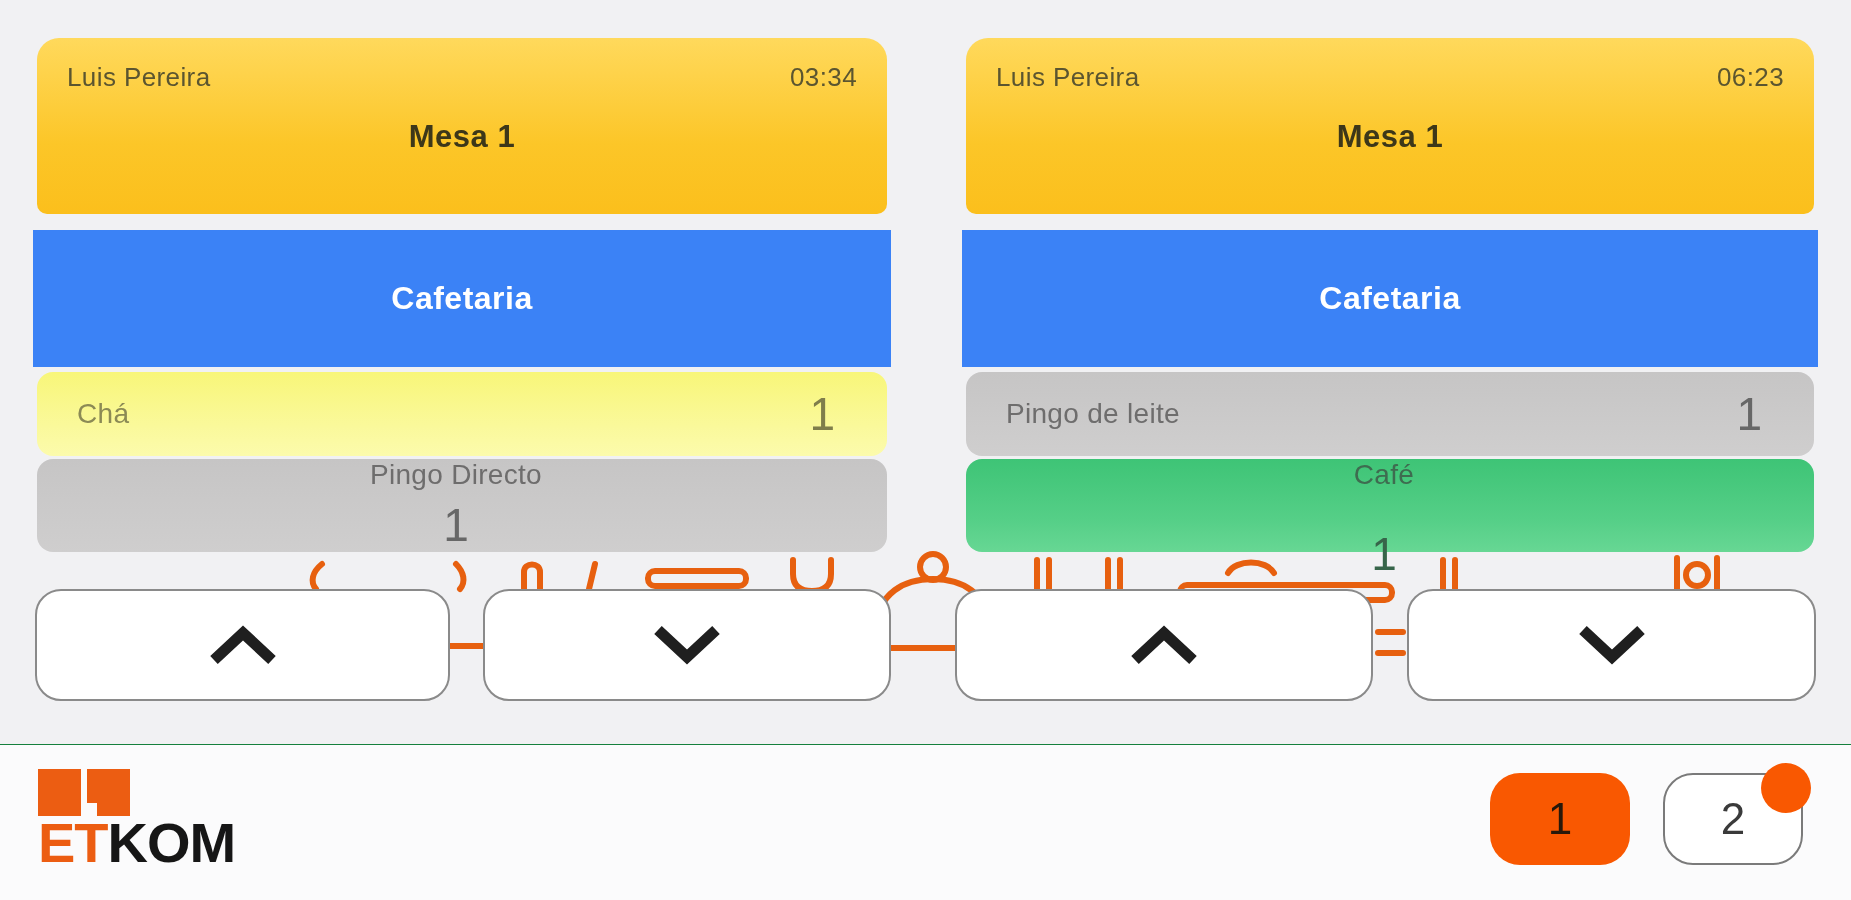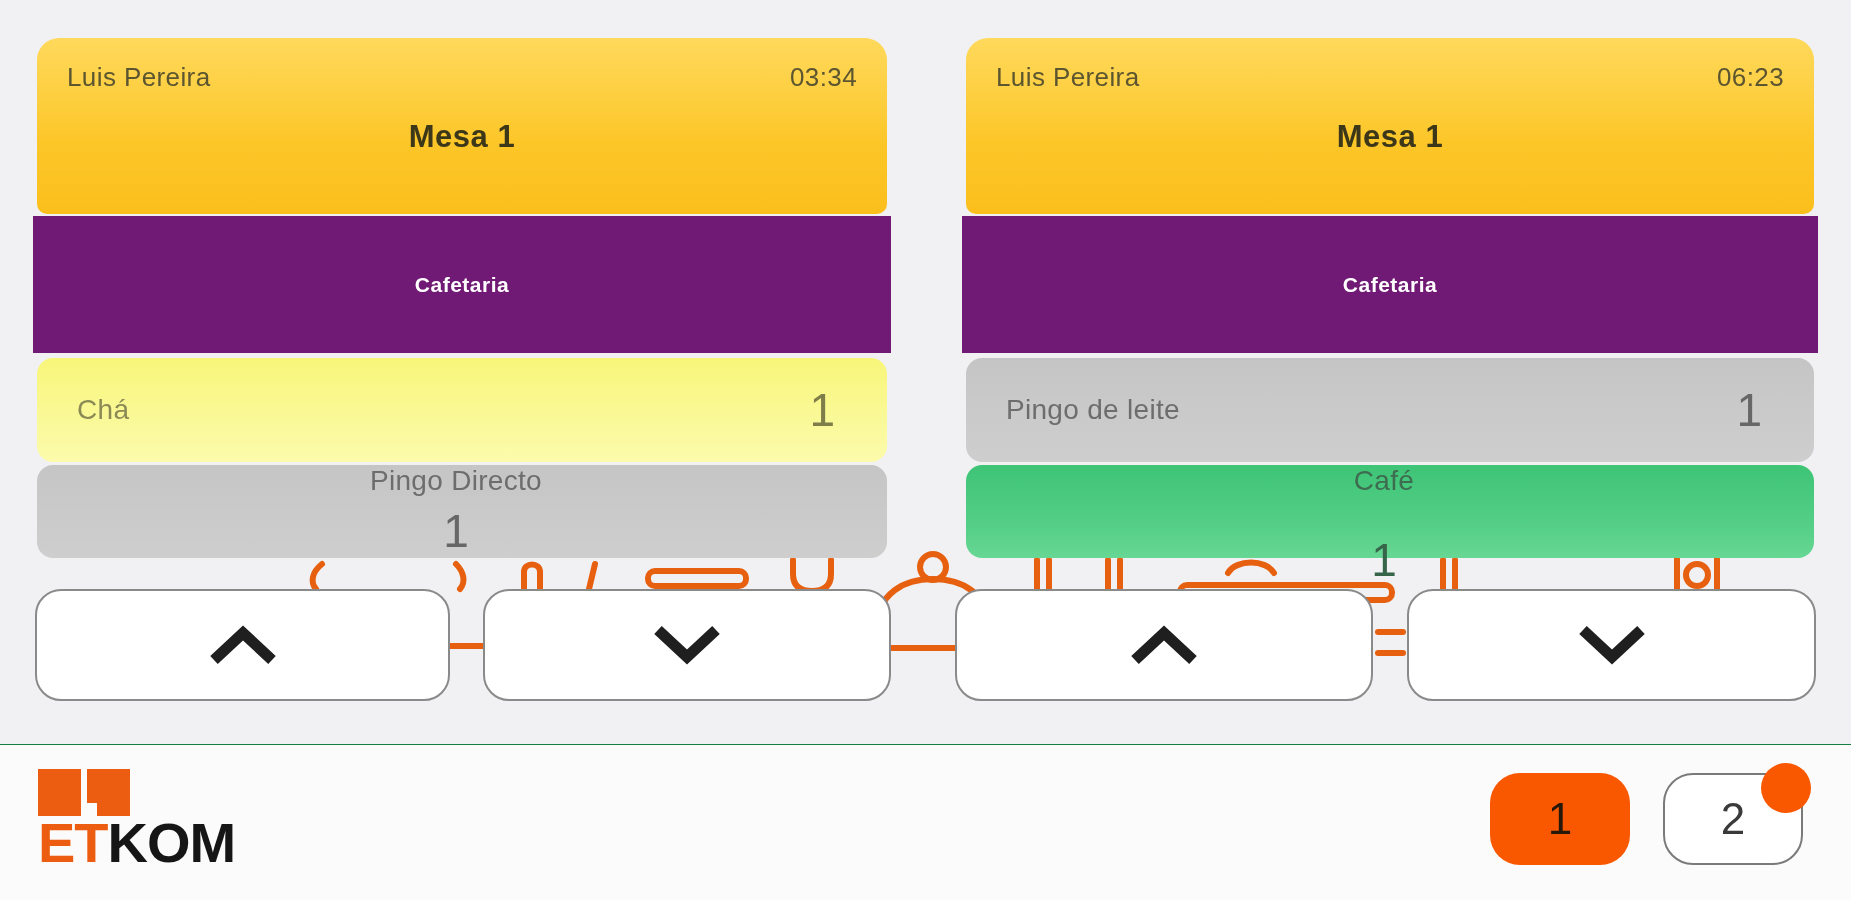--- a/index.html
+++ b/index.html
@@ -15,28 +15,28 @@
   #card2{left:962px;width:856px;}
 
   .card-header{margin:0 4px;height:176px;box-sizing:border-box;padding:24px 30px 0;
     border-radius:22px 22px 10px 10px;
     background:linear-gradient(180deg,#FFD95C 0%,#FCC628 60%,#FBBF1C 100%);}
   .header-row{display:flex;justify-content:space-between;align-items:flex-start;
     font-size:26px;font-weight:500;color:#5B5530;letter-spacing:.4px;}
   .table-name{text-align:center;margin-top:26px;font-size:31px;font-weight:700;
     color:#3D3719;letter-spacing:.5px;}
 
-  .category-bar{height:137px;margin-top:2px;background:#701a75;color:#FFFFFF;
+  .category-bar{height:137px;margin-top:16px;background:#3b82f6;color:#FFFFFF;
     display:flex;align-items:center;justify-content:center;
-    font-size:21px;font-weight:700;letter-spacing:.5px;}
+    font-size:32px;font-weight:700;letter-spacing:.5px;}
 
   .items{list-style:none;margin:0;padding:0;}
   .item{margin:0 4px;border-radius:16px;display:flex;align-items:center;
     justify-content:space-between;box-sizing:border-box;padding:0 52px 0 40px;}
-  .item.first{height:104px;margin-top:5px;}
+  .item.first{height:84px;margin-top:5px;}
   .item.second{height:93px;margin-top:3px;flex-direction:column;}
   .item-name{font-size:28px;font-weight:500;letter-spacing:.3px;}
   .item-qty{font-size:46px;font-weight:300;}
 
   .item.v-yellow{background:linear-gradient(180deg,#F8F679 0%,#FAF99B 65%,#FCFBAC 100%);}
   .item.v-yellow .item-name{color:#8B8A55;}
   .item.v-yellow .item-qty{color:#7F7E4B;}
   .item.v-gray{background:linear-gradient(180deg,#C6C5C5 0%,#CFCECE 100%);}
   .item.v-gray .item-name{color:#6E6D6D;}
   .item.v-gray .item-qty{color:#676767;}

